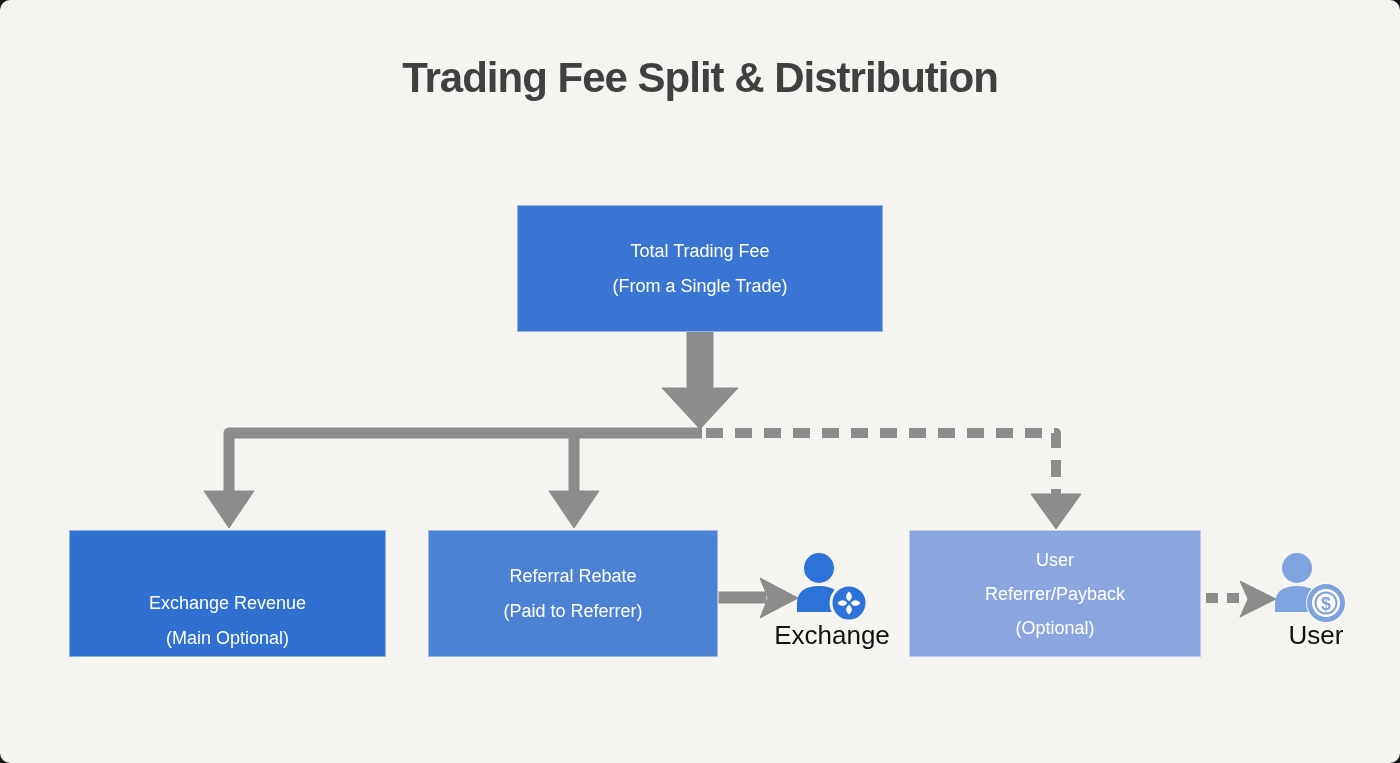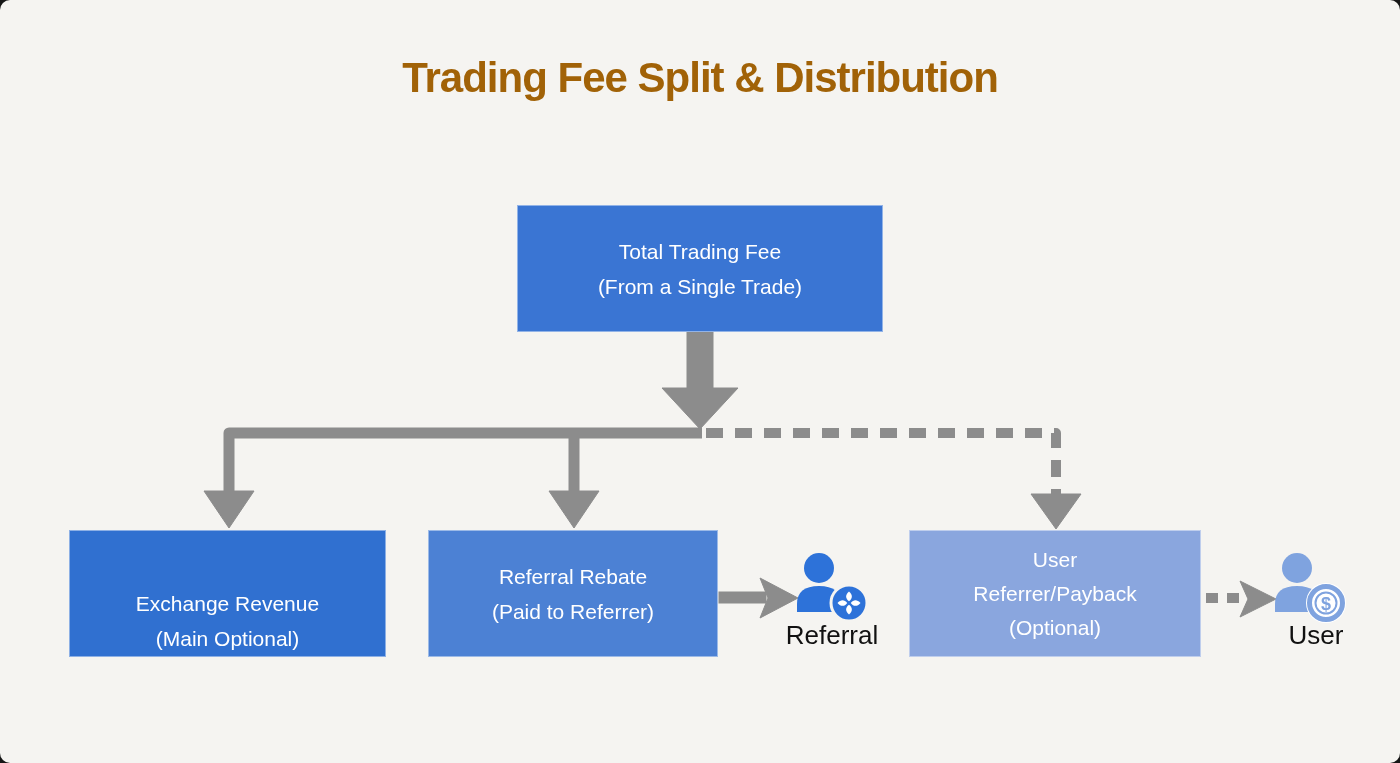--- a/index.html
+++ b/index.html
@@ -12,27 +12,27 @@
     overflow:hidden;
     background:#f5f4f1;
   }
   .title{
     position:absolute;left:0;top:50px;width:1400px;
     text-align:center;
     font-weight:bold;
     font-size:42px;
     line-height:55px;
     letter-spacing:-1px;
-    color:#a16207;
+    color:#404040;
   }
   .node{
     position:absolute;
     display:flex;flex-direction:column;justify-content:center;align-items:center;
     color:#fff;
-    font-size:21px;
+    font-size:18px;
     line-height:35px;
     text-align:center;
     border:1px solid rgba(255,255,255,0.45);
     box-sizing:border-box;
   }
   #node-total    {left:517px;top:205px;width:366px;height:127px;}
   #node-exchange {left:69px; top:530px;width:317px;height:127px;justify-content:flex-end;}
   #node-rebate   {left:428px;top:530px;width:290px;height:127px;text-align:center;}
   #node-user     {left:909px;top:530px;width:292px;height:127px;line-height:34px;}
   #arrows{position:absolute;left:0;top:0;pointer-events:none;}
@@ -120,21 +120,21 @@
       <path d="M7 66 V58 Q7 40 29 40 Q51 40 51 58 V66 Z"></path>
       <g>
         <circle cx="59" cy="57" r="18" stroke="#f5f4f1" stroke-width="3"></circle>
         <path fill="#ffffff" d="M59 45.5 C62.8 48.8 62.8 52.5 59 55.2 C55.2 52.5 55.2 48.8 59 45.5 Z"></path>
         <path fill="#ffffff" d="M59 68.5 C62.8 65.2 62.8 61.5 59 58.8 C55.2 61.5 55.2 65.2 59 68.5 Z"></path>
         <path fill="#ffffff" d="M47.5 57 C50.8 53.2 54.5 53.2 57.2 57 C54.5 60.8 50.8 60.8 47.5 57 Z"></path>
         <path fill="#ffffff" d="M70.5 57 C67.2 53.2 63.5 53.2 60.8 57 C63.5 60.8 67.2 60.8 70.5 57 Z"></path>
       </g>
     </g>
   </svg>
-  <div class="actor-label" id="label-referrer">Referral</div>
+  <div class="actor-label" id="label-referrer">Exchange</div>
 
   <svg class="actor-icon" id="icon-user" viewBox="0 0 84 84">
     <g style="fill: rgb(127, 163, 223);">
       <circle cx="31" cy="22" r="15"></circle>
       <path d="M9 66 V58 Q9 40 31 40 Q53 40 53 58 V66 Z"></path>
       <g style="stroke: rgb(127, 163, 223);">
         <circle cx="60" cy="57" r="20" fill="#ffffff" stroke="none"></circle>
         <circle cx="60" cy="57" r="16.5" fill="none" stroke-width="5"></circle>
         <circle cx="60" cy="57" r="10.5" fill="none" stroke-width="2"></circle>
         <text x="60" y="63.5" text-anchor="middle" stroke="none" font-family="Liberation Sans, sans-serif" font-size="18" font-weight="bold">$</text>

